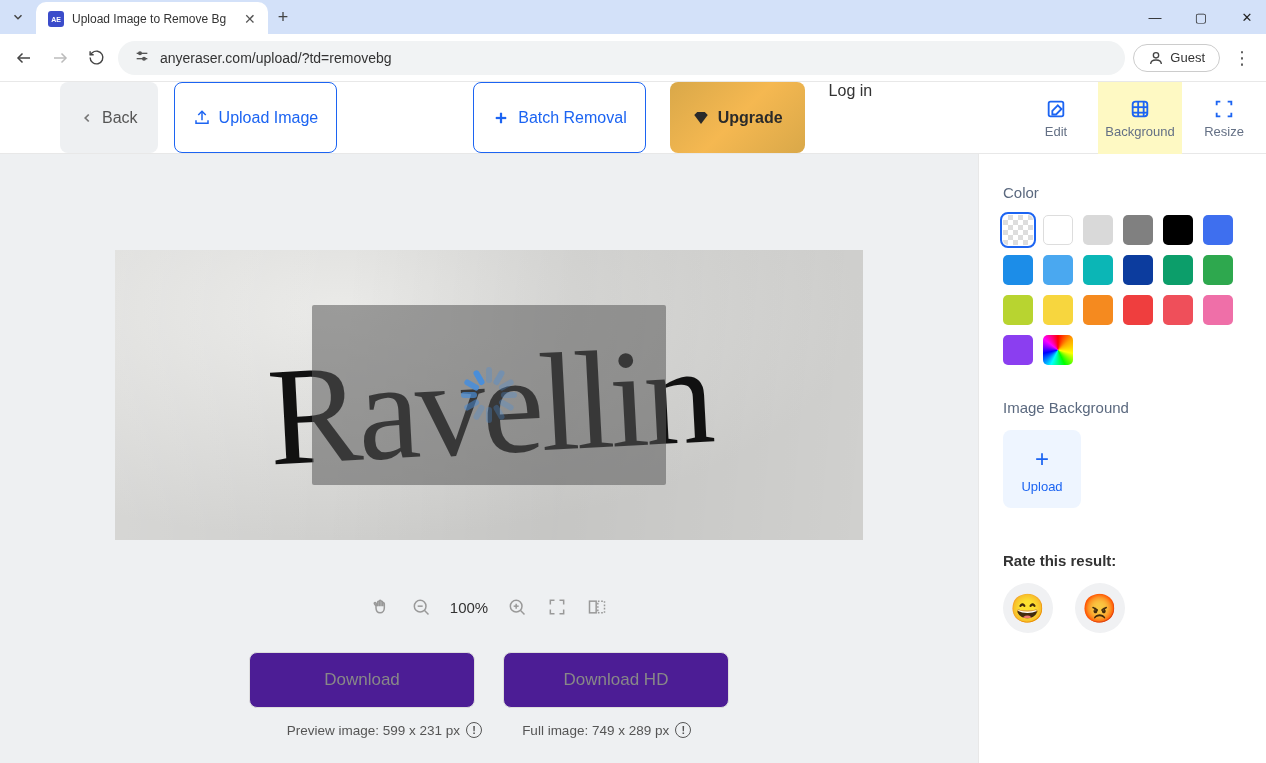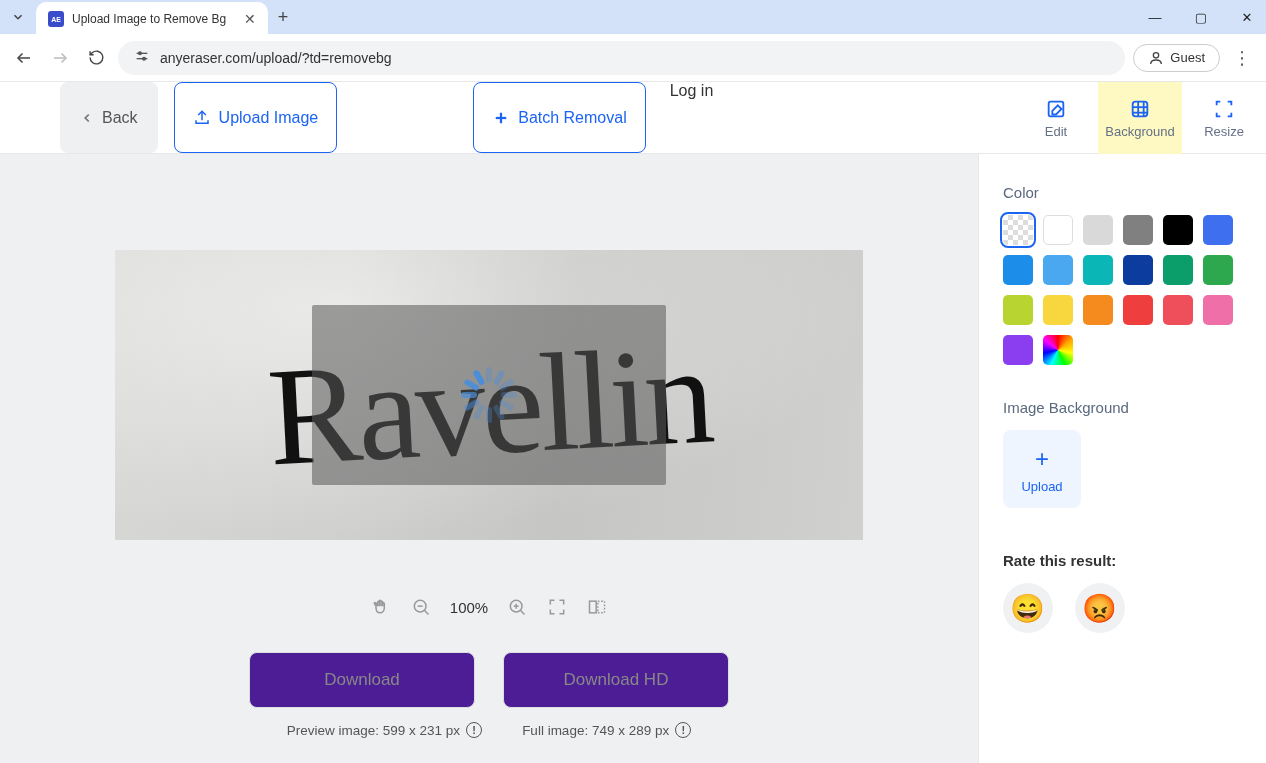--- a/index.html
+++ b/index.html
@@ -162,20 +162,26 @@
         <path d="M4 15v4h16v-4"></path>
       </svg>
     <span>Upload Image</span>
   </button>
   <button class="btn btn-outline-blue" style="margin-left:136px">
     <svg width="18" height="18" viewBox="0 0 24 24" fill="none" stroke="#1c64f2" stroke-width="3">
         <line x1="12" y1="5" x2="12" y2="19"></line>
         <line x1="5" y1="12" x2="19" y2="12"></line>
       </svg>
     <span>Batch Removal</span>
+  </button>
+  <button class="btn btn-upgrade" style="margin-left:24px">
+    <svg width="18" height="18" viewBox="0 0 24 24" fill="#2a2a2a">
+        <path d="M3 8 L7 4 L17 4 L21 8 L12 20 Z"></path>
+      </svg>
+    <span>Upgrade</span>
   </button>
   <span class="link-login">Log in</span>
 
   <div class="header-right">
     <div class="header-tab">
       <svg width="22" height="22" viewBox="0 0 24 24" fill="none" stroke="#1c64f2" stroke-width="2">
           <rect x="4" y="4" width="16" height="16" rx="2"></rect>
           <path d="M14 8l4 4-6 6H8v-4z"></path>
         </svg>
       <span class="htlabel">Edit</span>

